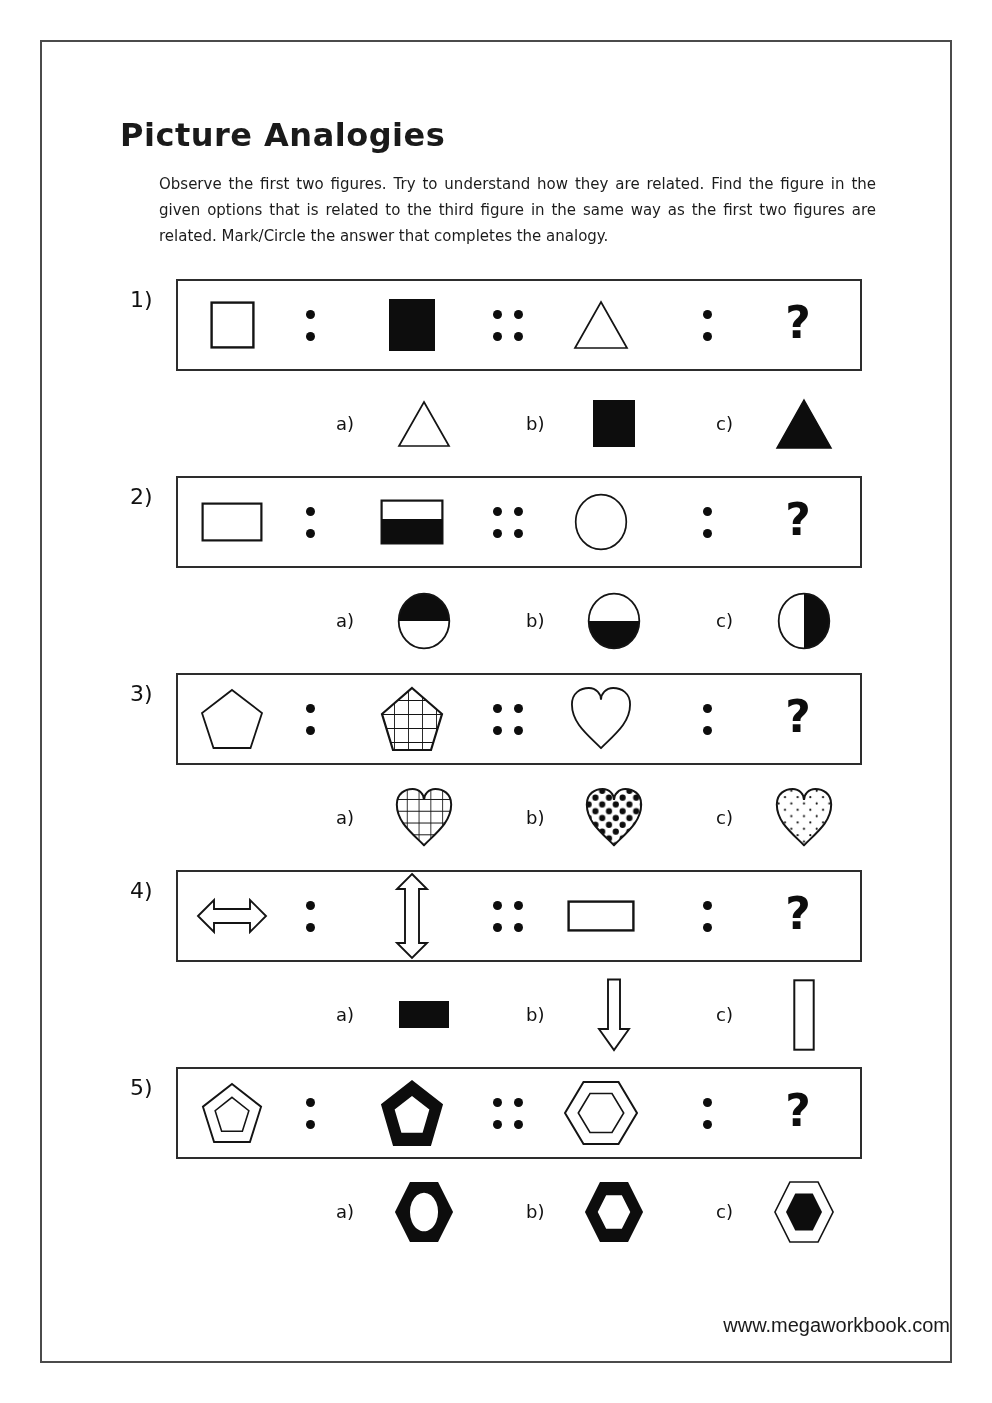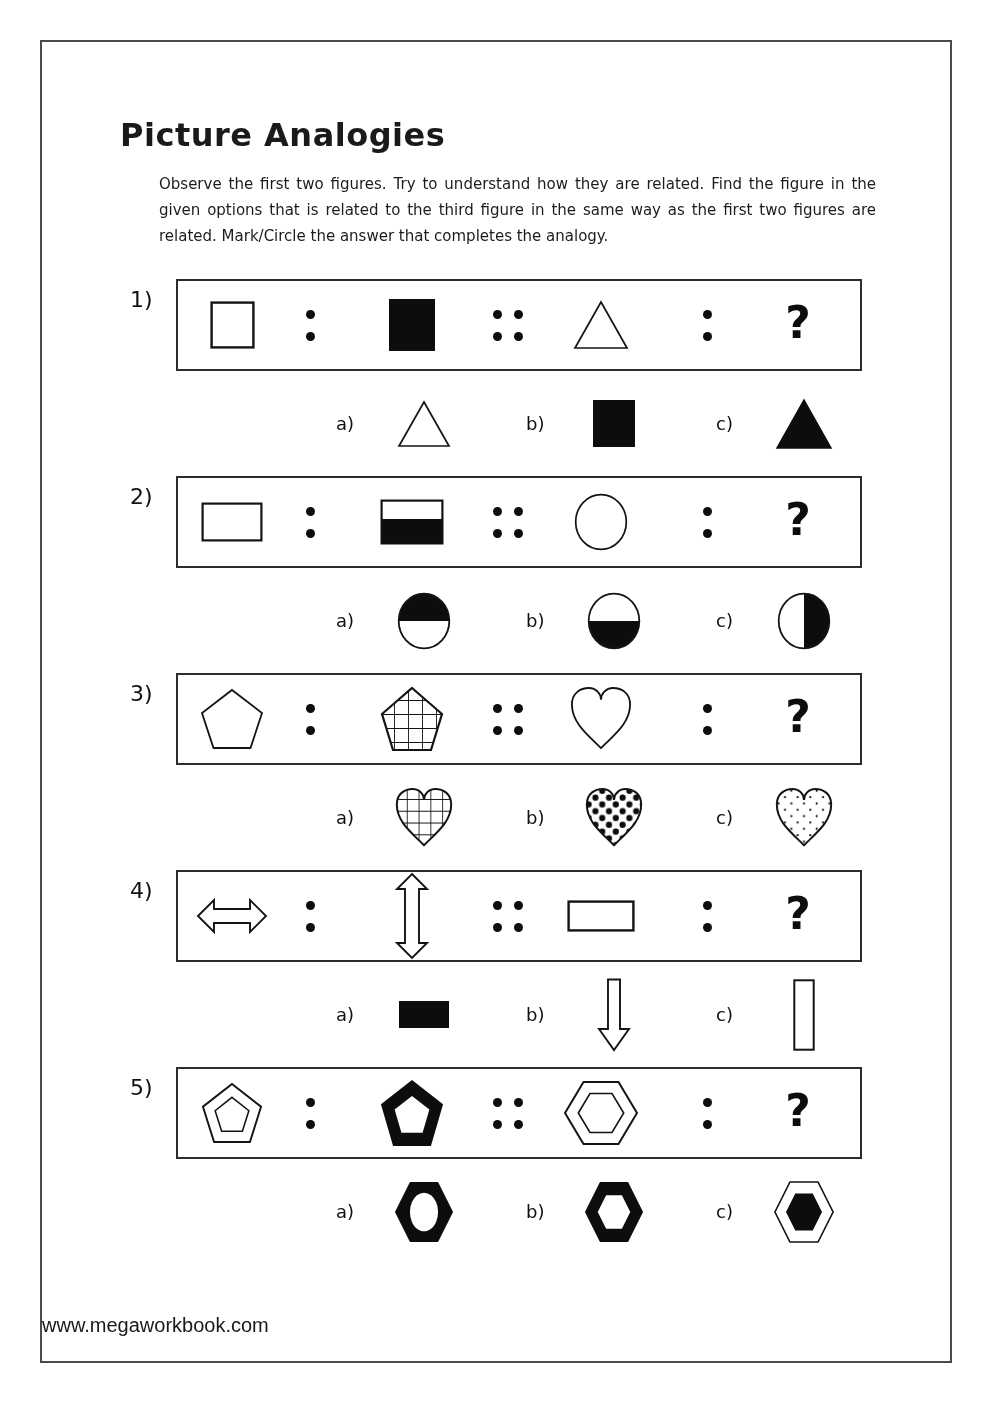--- a/index.html
+++ b/index.html
@@ -35,21 +35,21 @@
   .dot { width:9px; height:9px; border-radius:50%; background:#0d0d0d; }
   .qmark { font-size:44px; font-weight:bold; color:#0d0d0d; padding-bottom:6px; }
   .options {
     height:105px; margin-left:206px; display:flex; align-items:center; gap:60px;
   }
   .option { width:130px; display:flex; align-items:center; gap:20px; }
   .olabel { font-size:18px; color:#111; width:26px; flex:none; }
   .oshape { flex:1; display:flex; justify-content:center; align-items:center; overflow:visible; }
   svg { display:block; }
   .footer {
-    position:absolute; left:0; right:0; bottom:24px; text-align:left;
+    position:absolute; left:0; right:0; bottom:24px; text-align:right;
     font-family:"Liberation Sans", sans-serif; font-size:20px; color:#1a1a1a;
   }
 </style>
 </head>
 <body>
 
 <div class="page">
   <div class="frame">
 
     <h1 class="title">Picture Analogies</h1>

